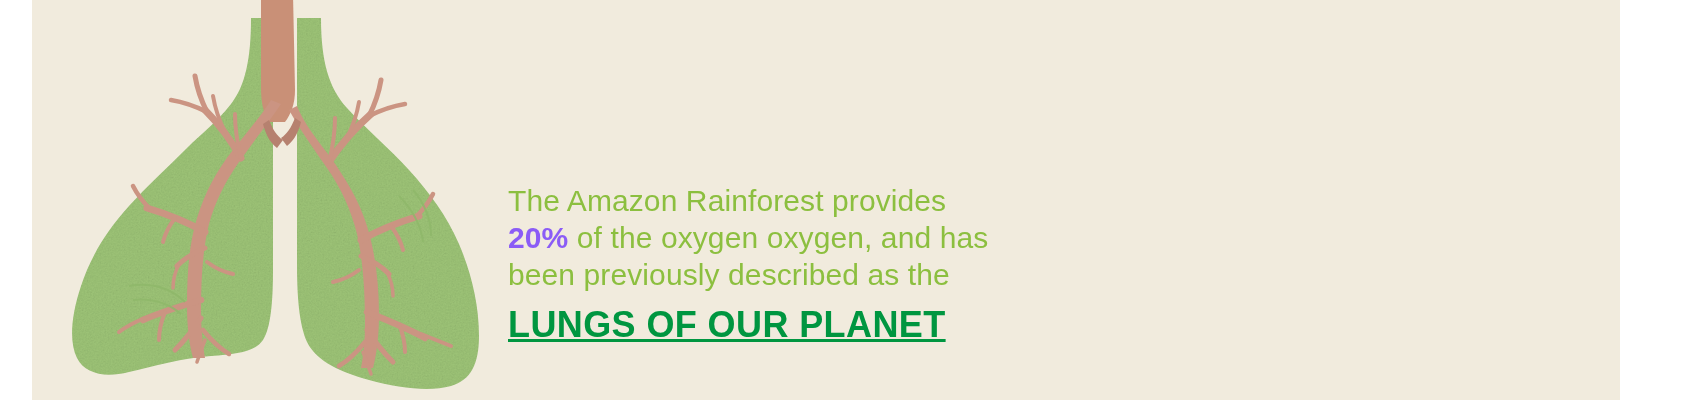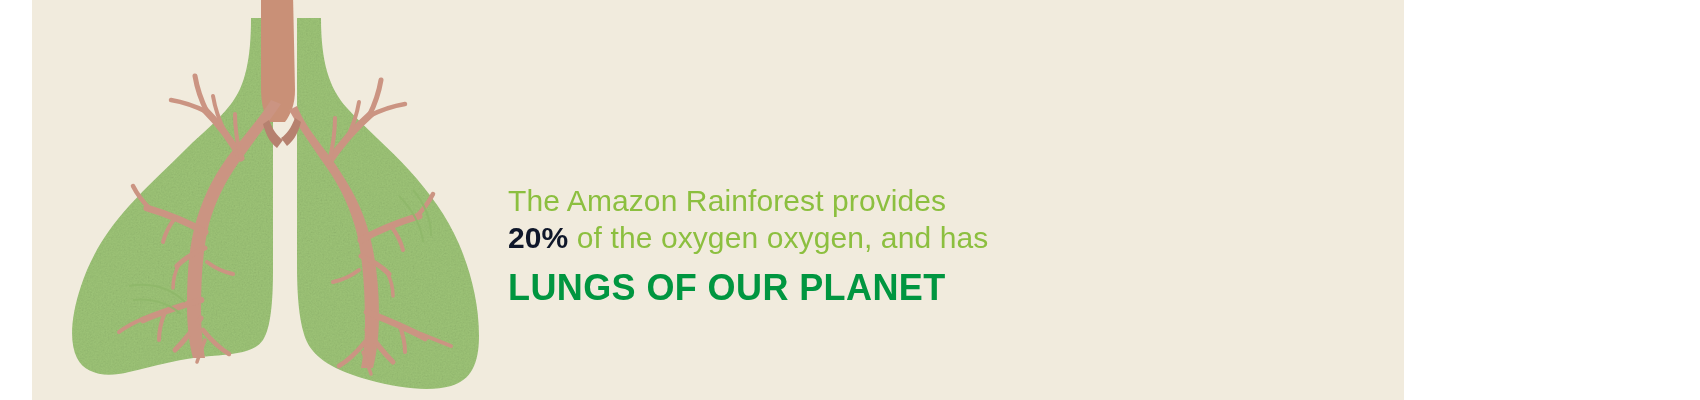--- a/index.html
+++ b/index.html
@@ -9,21 +9,21 @@
   body {
     width: 1700px;
     height: 400px;
     overflow: hidden;
     background: #ffffff;
     font-family: "Liberation Sans", sans-serif;
   }
 
   #poster {
     position: relative;
-    width: 1404px;
+    width: 1620px;
     height: 400px;
     background: #ffffff;
     overflow: hidden;
   }
 
   
   #canvas-bg {
     position: absolute;
     left: 32px;
     top: 0;
@@ -55,30 +55,31 @@
   }
   .body-line {
     font-size: 30px;
     line-height: 37px;
     letter-spacing: 0.1px;
     color: #8cbf3f;
     white-space: nowrap;
   }
   .stat-strong {
     font-weight: bold;
-    color: #0f172a;
+    color: #8b5cf6;
   }
   #headline {
     margin-top: 11px;
     font-size: 36px;
     line-height: 42px;
     font-weight: bold;
     letter-spacing: 0.4px;
     color: #009640;
     white-space: nowrap;
+    text-decoration: underline;
   }
 </style>
 </head>
 <body>
 
 <div id="poster">
 
   <div id="canvas-bg"></div>
 
   <div id="lungs-illustration">
@@ -211,16 +212,17 @@
         <path d="M78 300 C98 298 114 304 126 314"></path>
         <path d="M358 190 C370 204 376 220 376 236"></path>
         <path d="M344 196 C358 210 366 226 368 242"></path>
       </g>
     </svg>
   </div>
 
   <div id="text-block">
     <div class="body-line">The Amazon Rainforest provides</div>
     <div class="body-line"><span class="stat-strong">20%</span><span> of the oxygen oxygen, and has</span></div>
+    <div class="body-line">been previously described as the</div>
     <div id="headline">LUNGS OF OUR PLANET</div>
   </div>
 
 </div>
 
 </body></html>

